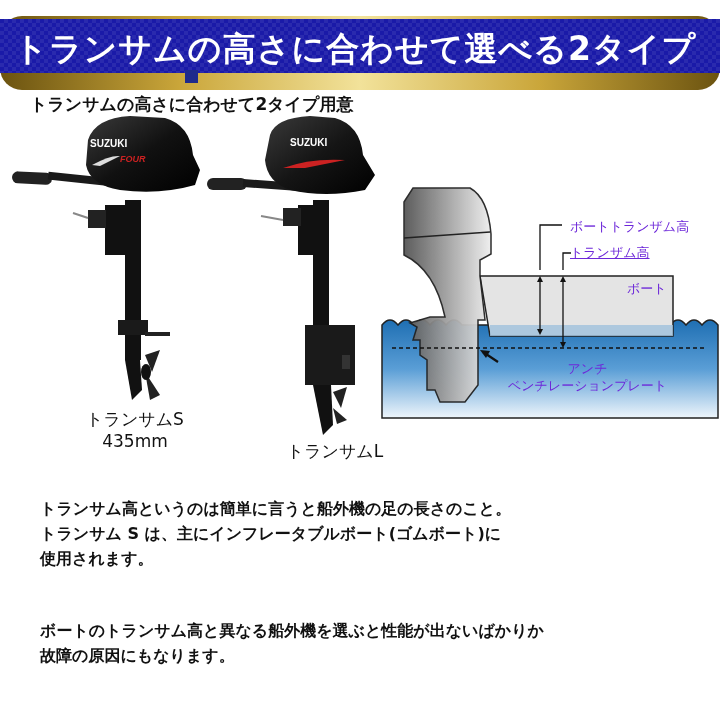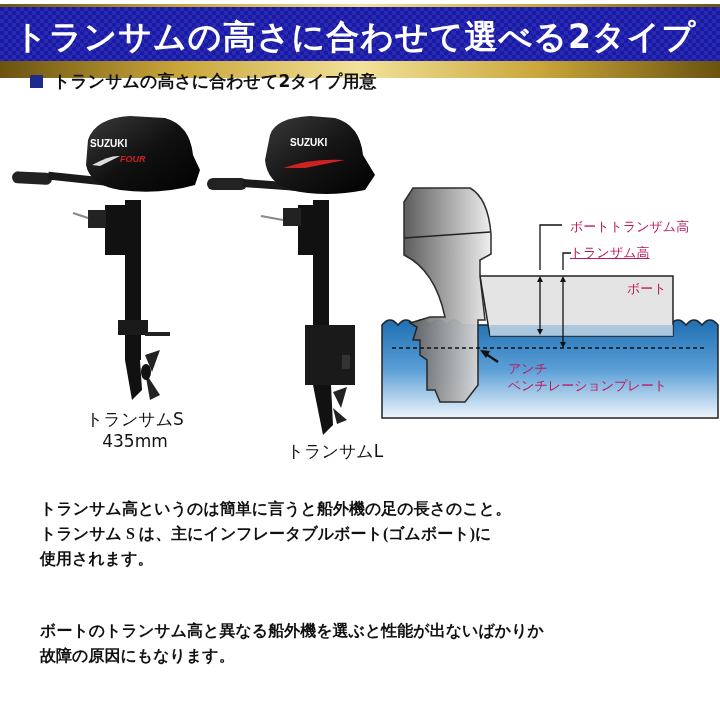--- a/index.html
+++ b/index.html
@@ -1,32 +1,32 @@
 <!DOCTYPE html>
 <html><head>
 <meta charset="utf-8">
 <style>
   html,body{margin:0;padding:0;background:#fff;}
   body{width:720px;height:720px;position:relative;overflow:hidden;font-family:"DejaVu Sans","Liberation Sans",sans-serif;color:#111;}
-  .banner{position:absolute;left:0;top:4px;width:720px;height:74px;
-    background:linear-gradient(90deg,#6b5310 0%,#caa63a 25%,#f2e29a 50%,#caa63a 75%,#6b5310 100%);}
+  .banner{position:absolute;left:0;top:16px;width:720px;height:74px;
+    background:linear-gradient(90deg,#6b5310 0%,#caa63a 25%,#f2e29a 50%,#caa63a 75%,#6b5310 100%);border-radius:22px;}
   .banner-inner{position:absolute;left:0;top:3px;width:720px;height:54px;
     background-color:#1a1aa8;
     background-image:
       linear-gradient(45deg,rgba(255,255,255,0.07) 25%,transparent 25%,transparent 75%,rgba(255,255,255,0.07) 75%),
       linear-gradient(45deg,rgba(255,255,255,0.07) 25%,transparent 25%,transparent 75%,rgba(255,255,255,0.07) 75%);
     background-size:8px 8px;background-position:0 0,4px 4px;}
   .banner-title{position:absolute;left:14px;top:8px;font-size:33px;font-weight:bold;color:#fff;letter-spacing:1px;white-space:nowrap;}
-  .subhead{position:absolute;left:30px;top:70px;display:flex;align-items:center;gap:10px;font-size:17px;font-weight:bold;white-space:nowrap;}
+  .subhead{position:absolute;left:30px;top:70px;display:flex;align-items:center;gap:10px;font-size:17px;font-weight:bold;white-space:nowrap;flex-direction:column;}
   .bullet{width:13px;height:13px;background:#1e2a8c;display:inline-block;}
   .motor{position:absolute;}
   .caption{position:absolute;text-align:center;font-weight:normal;font-size:17px;line-height:22px;white-space:nowrap;}
   .diagram{position:absolute;left:380px;top:180px;width:340px;height:250px;}
   .diagram svg{display:block;}
-  .dlabel{position:absolute;font-size:13px;color:#be185d;white-space:nowrap;}
+  .dlabel{position:absolute;font-size:13px;color:#6d28d9;white-space:nowrap;text-align:center;}
   .para{position:absolute;left:40px;font-size:16px;font-weight:bold;line-height:25px;white-space:nowrap;}
 </style>
 </head>
 <body>
 
 <div class="banner">
   <div class="banner-inner">
     <div class="banner-title">トランサムの高さに合わせて選べる2タイプ</div>
   </div>
 </div>
@@ -146,21 +146,21 @@
   </svg>
   <div class="dlabel" style="left:190px;top:38px;">ボートトランザム高</div>
   <div class="dlabel" style="left:190px;top:64px;text-decoration:underline;">トランザム高</div>
   <div class="dlabel" style="left:247px;top:100px;">ボート</div>
   <div class="dlabel" style="left:128px;top:180px;line-height:17px;">
     <div>アンチ</div>
     <div>ベンチレーションプレート</div>
   </div>
 </div>
 
-<div class="para" style="top:496px;font-family:Liberation Serif, serif;">
+<div class="para" style="top:496px;">
   <div>トランサム高というのは簡単に言うと船外機の足の長さのこと。</div>
   <div>トランサム S は、主にインフレータブルボート(ゴムボート)に</div>
   <div>使用されます。</div>
 </div>
 <div class="para" style="top:618px;">
   <div>ボートのトランサム高と異なる船外機を選ぶと性能が出ないばかりか</div>
   <div>故障の原因にもなります。</div>
 </div>
 
 </body></html>

